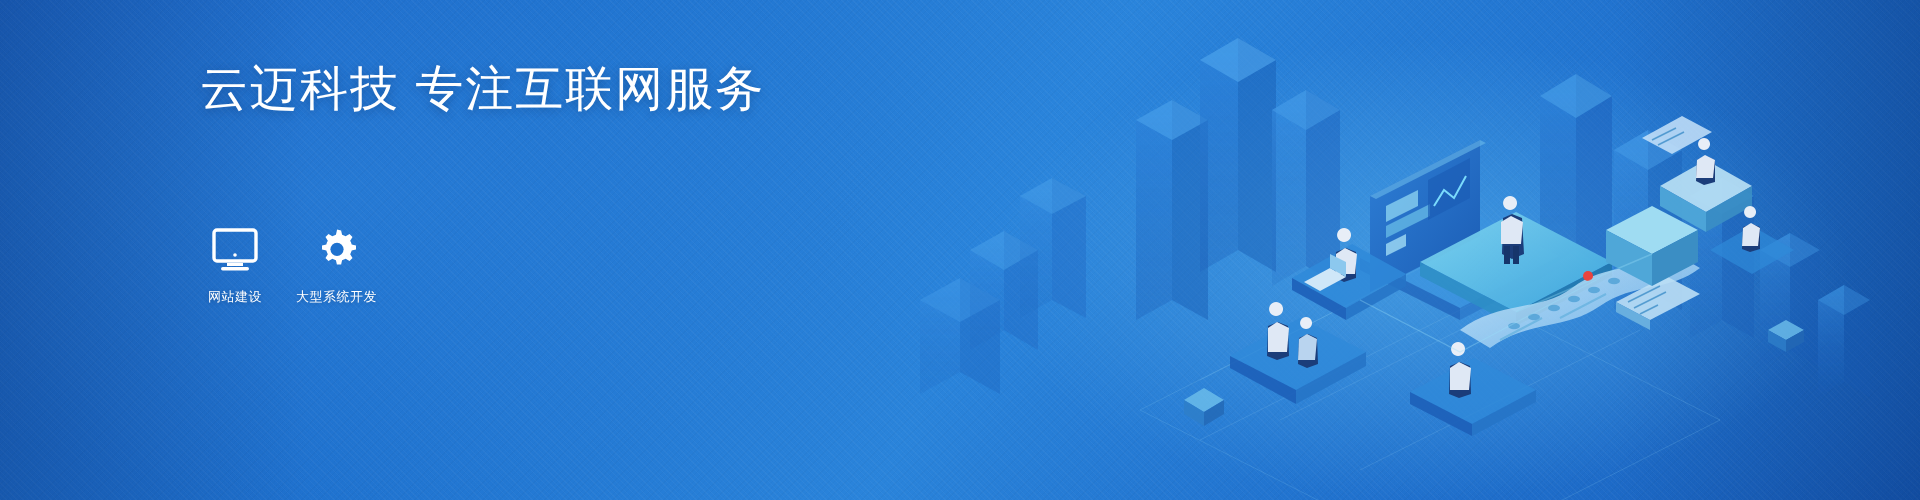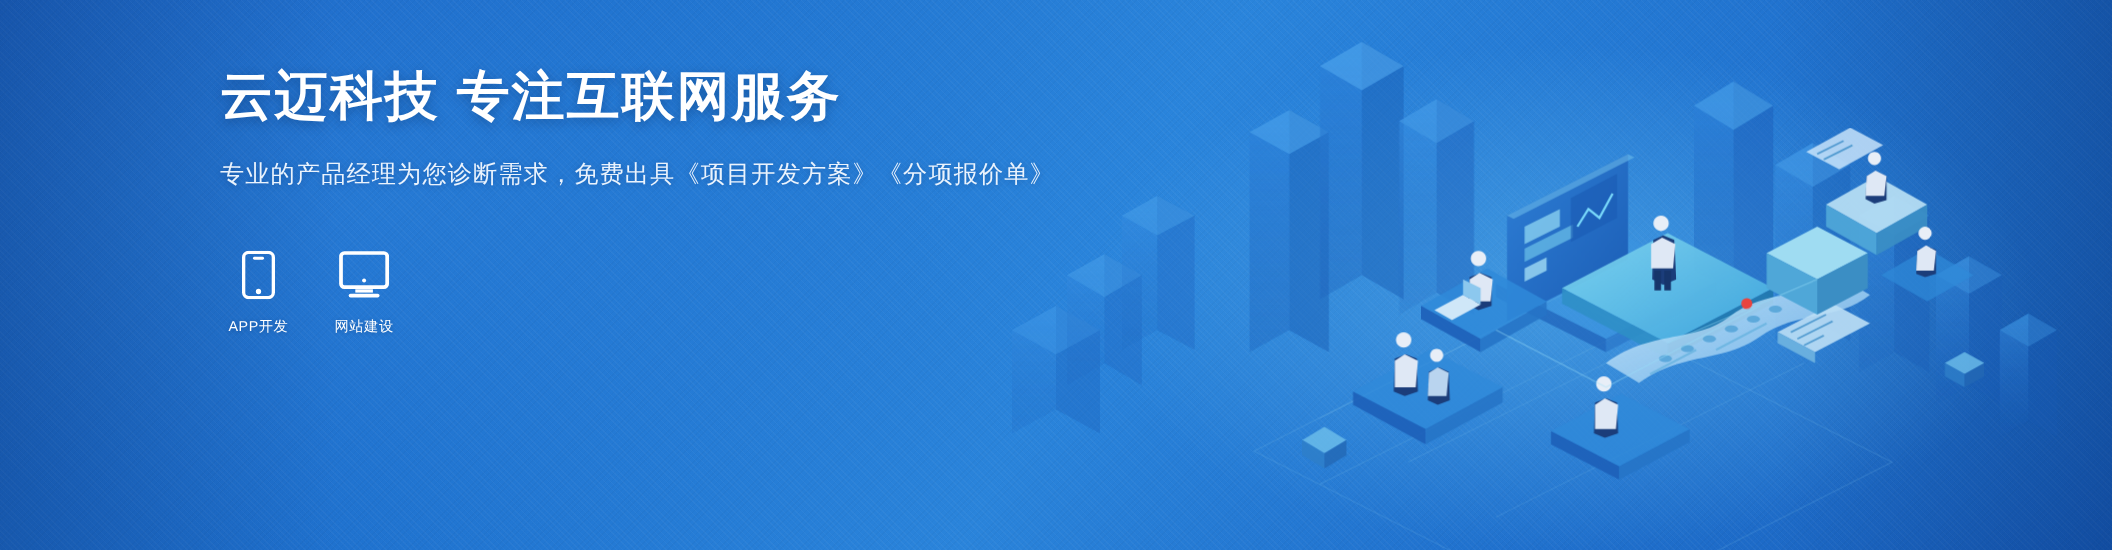--- a/index.html
+++ b/index.html
@@ -26,21 +26,21 @@
   }
   
   #banner::after{
     content:"";position:absolute;inset:0;pointer-events:none;
     background:linear-gradient(90deg, rgba(8,48,110,0.30) 0%, rgba(8,48,110,0.0) 16%, rgba(8,48,110,0.0) 84%, rgba(8,48,110,0.34) 100%);
   }
 
   
   .copy{position:absolute;left:200px;top:62px;z-index:12;}
   .headline{
-    font-size:48px;line-height:1.14;font-weight:700;color:#ffffff;
+    font-size:48px;line-height:1.14;font-weight:400;color:#ffffff;
     letter-spacing:2px;white-space:nowrap;
     text-shadow:0 2px 10px rgba(4,34,80,0.35);
   }
   .sub{
     margin-top:24px;color:#eaf3fd;font-size:22px;line-height:34px;
     letter-spacing:1px;white-space:nowrap;font-weight:400;
     text-shadow:0 1px 6px rgba(4,34,80,0.28);
   }
   .sub div{height:34px;}
 
@@ -323,46 +323,51 @@
       <g stroke="#9be0f8" stroke-opacity="0.35" fill="none" stroke-width="1.4">
         <path d="M460 300 L560 352 L700 278"></path>
         <path d="M616 312 L752 254"></path>
       </g>
     </svg>
   </div>
 
   <div class="copy">
     <div class="headline">云迈科技 专注互联网服务</div>
     <div class="sub">
-      <div>专业的产品经理为您诊断需求，免费出具《项目开发方案》《分项报价单》</div>
     </div>
   </div>
 
   <div class="services">
 
-    <div class="svc">
-      <span class="ic">
-        <svg width="30" height="44" viewBox="0 0 30 44" xmlns="http://www.w3.org/2000/svg">
-          <rect x="1.5" y="1.5" width="27" height="41" rx="4.5" ry="4.5" fill="none" stroke="#ffffff" stroke-width="3"></rect>
-          <rect x="10" y="5.5" width="10" height="2.6" rx="1.3" fill="#ffffff"></rect>
-          <circle cx="15" cy="37" r="2.4" fill="#ffffff"></circle>
-        </svg>
-      </span>
-      <span class="lbl">APP开发</span>
-    </div>
 
 
 
     <div class="svc">
       <span class="ic">
         <svg width="46" height="44" viewBox="0 0 46 44" xmlns="http://www.w3.org/2000/svg">
           <rect x="2" y="2" width="42" height="31" rx="3" ry="3" fill="none" stroke="#ffffff" stroke-width="3.4"></rect>
           <circle cx="23" cy="27" r="1.8" fill="#ffffff"></circle>
           <rect x="15" y="35" width="16" height="3" fill="#ffffff"></rect>
           <rect x="9" y="39" width="28" height="3.4" rx="1.7" fill="#ffffff"></rect>
         </svg>
       </span>
       <span class="lbl">网站建设</span>
     </div>
 
+    <div class="svc">
+      <span class="ic">
+        <svg width="44" height="44" viewBox="0 0 44 44" xmlns="http://www.w3.org/2000/svg">
+          <path d="M22 1.5 l4.1 1.0 l1.0 4.3 a15.6 15.6 0 0 1 3.6 1.5 l3.8 -2.3 l3.0 3.0
+                   l-2.3 3.8 a15.6 15.6 0 0 1 1.5 3.6 l4.3 1.0 l0 4.2 l-4.3 1.0
+                   a15.6 15.6 0 0 1 -1.5 3.6 l2.3 3.8 l-3.0 3.0 l-3.8 -2.3
+                   a15.6 15.6 0 0 1 -3.6 1.5 l-1.0 4.3 l-4.2 0 l-1.0 -4.3
+                   a15.6 15.6 0 0 1 -3.6 -1.5 l-3.8 2.3 l-3.0 -3.0 l2.3 -3.8
+                   a15.6 15.6 0 0 1 -1.5 -3.6 l-4.3 -1.0 l0 -4.2 l4.3 -1.0
+                   a15.6 15.6 0 0 1 1.5 -3.6 l-2.3 -3.8 l3.0 -3.0 l3.8 2.3
+                   a15.6 15.6 0 0 1 3.6 -1.5 l1.0 -4.3 z" fill="#ffffff"></path>
+          <circle cx="22" cy="21.3" r="6.6" fill="#1f72cf"></circle>
+        </svg>
+      </span>
+      <span class="lbl">大型系统开发</span>
+    </div>
 
   </div>
 </div>
 
 </body></html>

